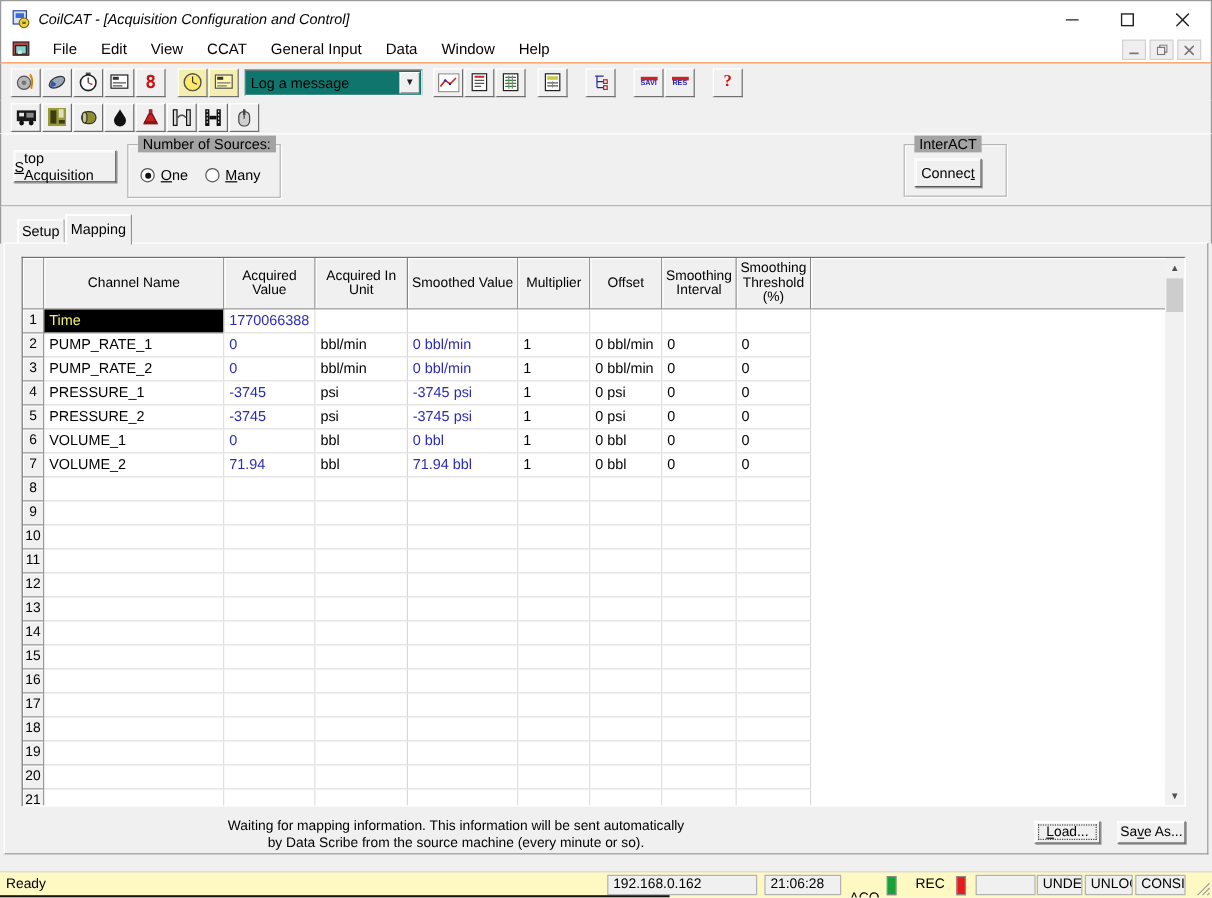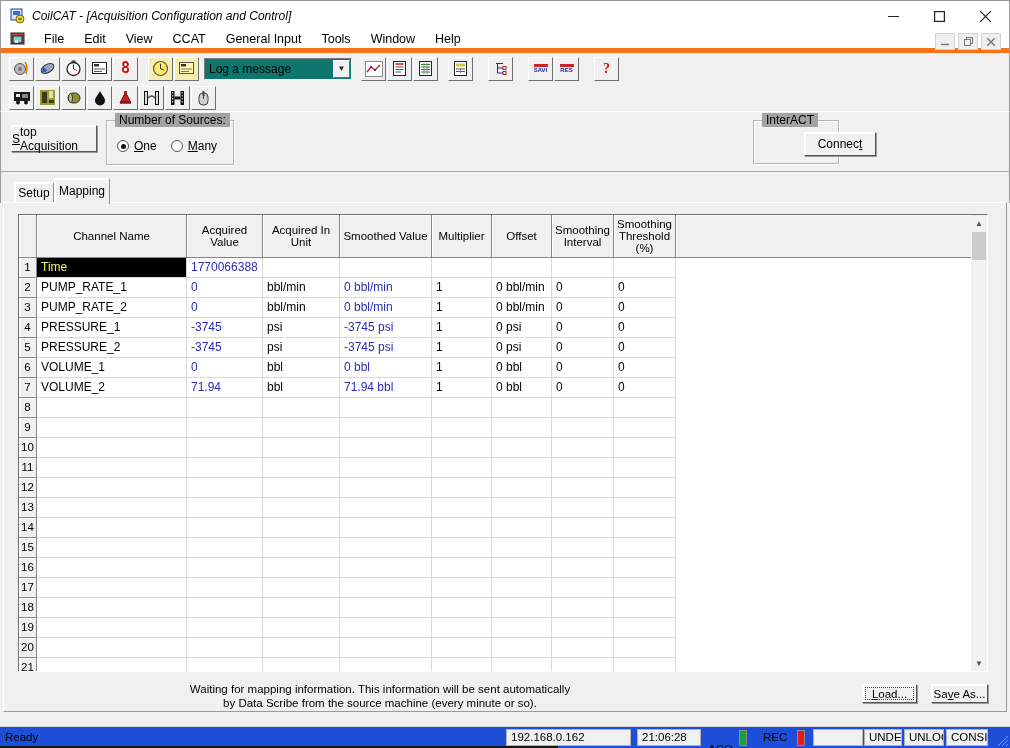--- a/index.html
+++ b/index.html
@@ -13,21 +13,21 @@
     color:#000;
   }
   
   .titlebar { position:absolute; left:0; top:0; width:1010px; height:30px; background:#fff; display:flex; align-items:center; border-left:1px solid #9a9a9a; border-top:1px solid #9a9a9a; border-right:1px solid #9a9a9a;}
   .titlebar .appicon { width:16px; height:16px; margin:0 6px 0 9px; }
   .titlebar .title { font-size:12px; color:#000;font-style:italic; }
   .winbtns { position:absolute; right:1px; top:0; height:30px; display:flex; }
   .winbtn { width:46px; height:30px; display:flex; align-items:center; justify-content:center; font-size:13px; color:#222; }
   .winbtn svg { display:block; }
   
-  .menubar { position:absolute; left:0; top:30px; width:1010px; height:23px; background:#fff; display:flex; align-items:center; border-bottom:5px solid #f97316; border-left:1px solid #9a9a9a; border-right:1px solid #9a9a9a;}
+  .menubar { position:absolute; left:0; top:30px; width:1010px; height:23px; background:#fff; display:flex; align-items:center; border-bottom:1px solid #f97316; border-left:1px solid #9a9a9a; border-right:1px solid #9a9a9a;}
   .menubar .mdicon { width:16px; height:16px; margin:0 8px 0 9px; }
   .menuitem { padding:3px 10px; font-size:12.5px; }
   .mdibtns { position:absolute; right:8px; top:3px; display:flex; gap:3px; }
   .mdibtn { width:20px; height:17px; background:#efefef; border:1px solid #d2d2d2; display:flex; align-items:center; justify-content:center; color:#666; font-size:11px; }
   
   .toolbar1 { position:absolute; left:0; top:53px; width:1010px; height:31px; background:#f0f0f0; display:flex; align-items:center; border-left:1px solid #9a9a9a; border-right:1px solid #9a9a9a;}
   .toolbar2 { position:absolute; left:0; top:84px; width:1010px; height:27px; background:#f0f0f0; display:flex; align-items:center; border-left:1px solid #9a9a9a; border-right:1px solid #9a9a9a;}
   .tbtn { width:25px; height:24px; background:#f0f0f0; border:1px solid #6e6e6e; border-top-color:#fff; border-left-color:#fff; display:flex; align-items:center; justify-content:center; margin-right:1px; }
   .tbtn svg { display:block; }
   .tbtn.yellow { background:#f4eeb0; }
@@ -40,21 +40,21 @@
   .tinytext { font-size:6px; color:#2222bb; font-weight:bold; line-height:5px; text-align:center; }
   .tinybar { width:14px; height:3px; background:#cc2222; margin:0 auto 1px auto; }
   
   .controlband { position:absolute; left:0; top:111px; width:1010px; height:61px; background:#f0f0f0; border-top:1px solid #fff; border-bottom:1px solid #a8a8a8; border-left:1px solid #9a9a9a; border-right:1px solid #9a9a9a;}
   .button { background:#f0f0f0; border:1px solid #555; border-top-color:#fff; border-left-color:#fff; box-shadow:inset 1px 1px 0 #fdfdfd, 1px 1px 0 #9a9a9a; font-size:12px; display:flex; align-items:center; justify-content:center; }
   #stop-btn { position:absolute; left:10px; top:13px; width:86px; height:27px; }
   .groupbox { position:absolute; border:1px solid #b6b6b6; box-shadow:inset 1px 1px 0 #fff, 1px 1px 0 #fff; }
   .grouplabel { position:absolute; top:-8px; left:8px; background:#a3a3a3; padding:0 4px; font-size:12px; }
   #sources-group { left:105px; top:8px; width:128px; height:45px; }
   #interact-group { left:752px; top:8px; width:86px; height:44px; }
-  #connect-btn { position:absolute; left:8px; top:11px; width:72px; height:24px;margin-left:42px; }
+  #connect-btn { position:absolute; left:8px; top:11px; width:56px; height:24px; }
   .radio-row { position:absolute; left:10px; top:18px; display:flex; align-items:center; gap:14px; }
   .radio { display:flex; align-items:center; gap:5px; }
   .radio .circle { width:12px; height:12px; border-radius:50%; border:1px solid #555; background:#fff; display:flex; align-items:center; justify-content:center; }
   .radio .dot { width:5px; height:5px; border-radius:50%; background:#111; }
   
   .tabstrip { position:absolute; left:0; top:172px; width:1010px; height:31px; background:#f0f0f0; border-left:1px solid #9a9a9a; border-right:1px solid #9a9a9a;}
   .tab { position:absolute; font-size:12px; text-align:center; background:#f0f0f0; border:1px solid #8f8f8f; border-bottom:none; border-top-left-radius:2px; border-top-right-radius:2px; border-top-color:#fff; border-left-color:#fff; box-shadow:inset 1px 1px 0 #fff;}
   #tab-setup { left:13px; top:10px; width:40px; height:21px; line-height:21px; }
   #tab-mapping { left:53px; top:6px; width:56px; height:26px; line-height:24px; z-index:3; }
   .tabpanel { position:absolute; left:3px; top:202px; width:1004px; height:510px; background:#f0f0f0; border:1px solid #9a9a9a; border-top-color:#fff; border-left-color:#fff; }
@@ -77,21 +77,21 @@
   
   .vscroll { position:absolute; right:0; top:0; width:16px; height:456px; background:#f1f1f1; }
   .scrollbtn { position:absolute; left:0; width:16px; height:16px; background:#f1f1f1; display:flex; align-items:center; justify-content:center; font-size:8px; color:#505050; }
   .scrollbtn.up { top:0; } .scrollbtn.down { bottom:0; }
   .scrollthumb { position:absolute; left:1px; top:17px; width:14px; height:28px; background:#cdcdcd; }
   
   .waitmsg { position:absolute; left:60px; top:682px; width:640px; text-align:center; font-size:11.5px; line-height:14px; }
   #load-btn { position:absolute; left:862px; top:684px; width:55px; height:19px; font-size:11.5px; outline:1px dotted #444; outline-offset:-4px; }
   #saveas-btn { position:absolute; left:931px; top:684px; width:57px; height:19px; font-size:11.5px; }
   
-  .statusbar { position:absolute; left:0; bottom:0; width:1010px; height:22px; background:#1d4ed8; border-top:1px solid #d7d7d7; font-size:11.5px; }
+  .statusbar { position:absolute; left:0; bottom:0; width:1010px; height:22px; background:#fef9c3; border-top:1px solid #d7d7d7; font-size:11.5px; }
   .sb-ready { position:absolute; left:5px; top:4px; }
   .sb-panel { position:absolute; top:2px; height:17px; border:1px solid #b2b2b2; background:#f0f0f0; padding:1px 4px 0 4px; white-space:nowrap; overflow:hidden; }
   .sb-ip { left:506px; width:125px; }
   .sb-time { left:637px; width:64px; }
   .sb-acq { position:absolute; left:708px; top:16px; }
   .sb-greenbox { position:absolute; left:739px; top:3px; width:8px; height:16px; border:1px solid #8a8a8a; }
   .sb-rec { position:absolute; left:763px; top:4px; }
   .sb-redbox { position:absolute; left:797px; top:3px; width:8px; height:16px; border:1px solid #8a8a8a; }
   .sb-empty { left:813px; width:50px; }
   .sb-undef { left:864px; width:38px; }
@@ -136,21 +136,21 @@
   <svg class="mdicon" viewBox="0 0 16 16">
     <rect x="1" y="2" width="13" height="11" fill="#b44" stroke="#222"></rect>
     <rect x="3" y="5" width="9" height="7" fill="#7fd4cf" stroke="#222"></rect>
     <rect x="5" y="9" width="3" height="3" fill="#e0e0e0"></rect>
   </svg>
   <span class="menuitem">File</span>
   <span class="menuitem">Edit</span>
   <span class="menuitem">View</span>
   <span class="menuitem">CCAT</span>
   <span class="menuitem">General Input</span>
-  <span class="menuitem">Tools</span>
+  <span class="menuitem">Data</span>
   <span class="menuitem">Window</span>
   <span class="menuitem">Help</span>
   <div class="mdibtns">
     <div class="mdibtn">
         <svg width="8" height="8" viewBox="0 0 8 8">
           <line x1="0" y1="6.5" x2="8" y2="6.5" stroke="#777" stroke-width="1.4"></line>
         </svg>
       </div>
     <div class="mdibtn">
         <svg width="9" height="9" viewBox="0 0 9 9">

